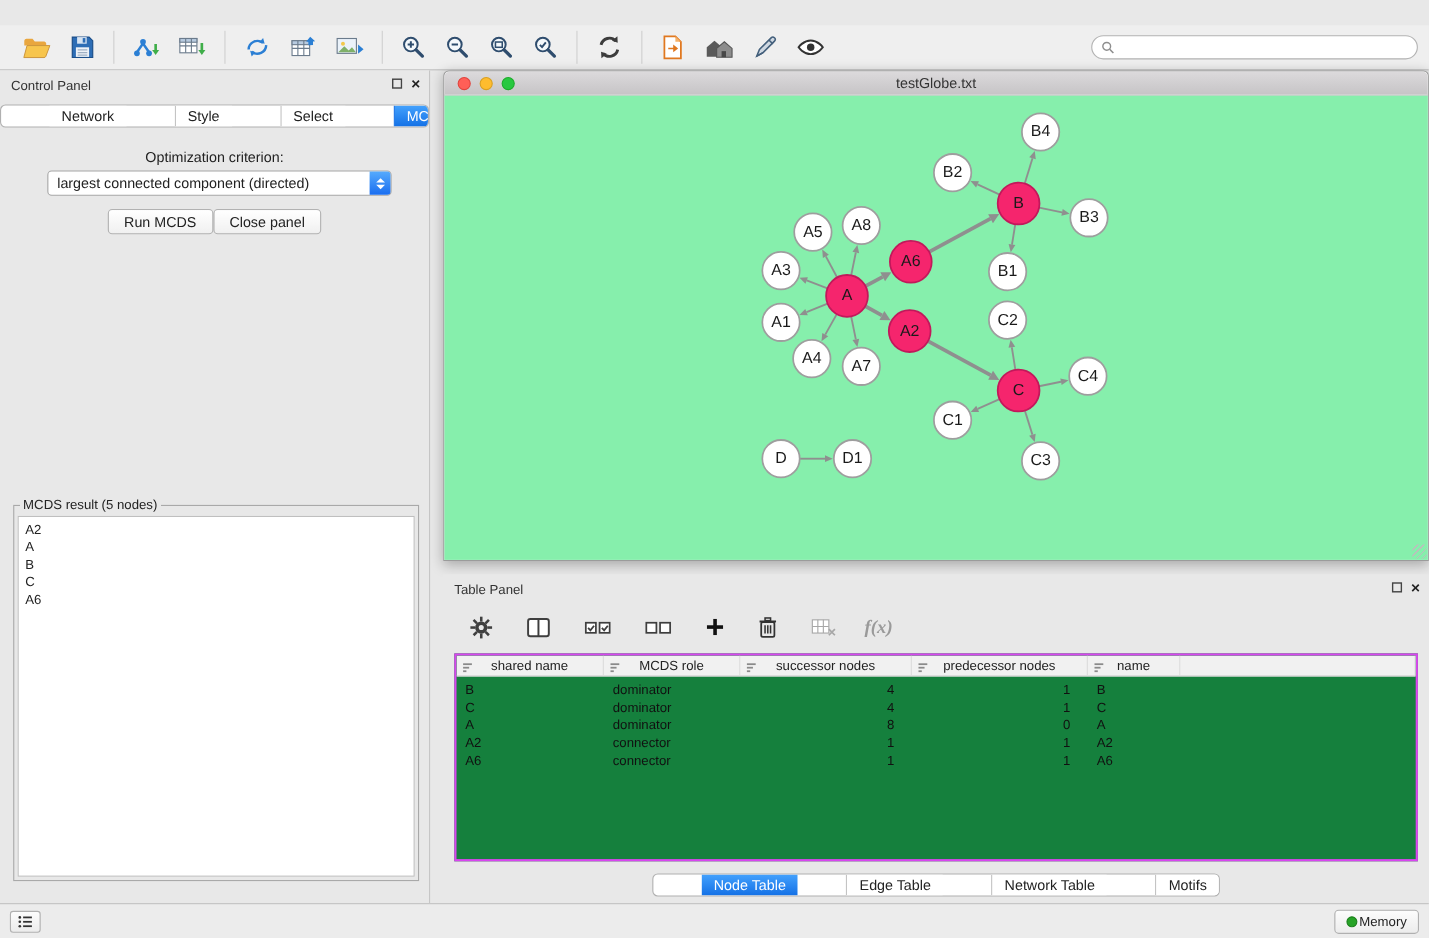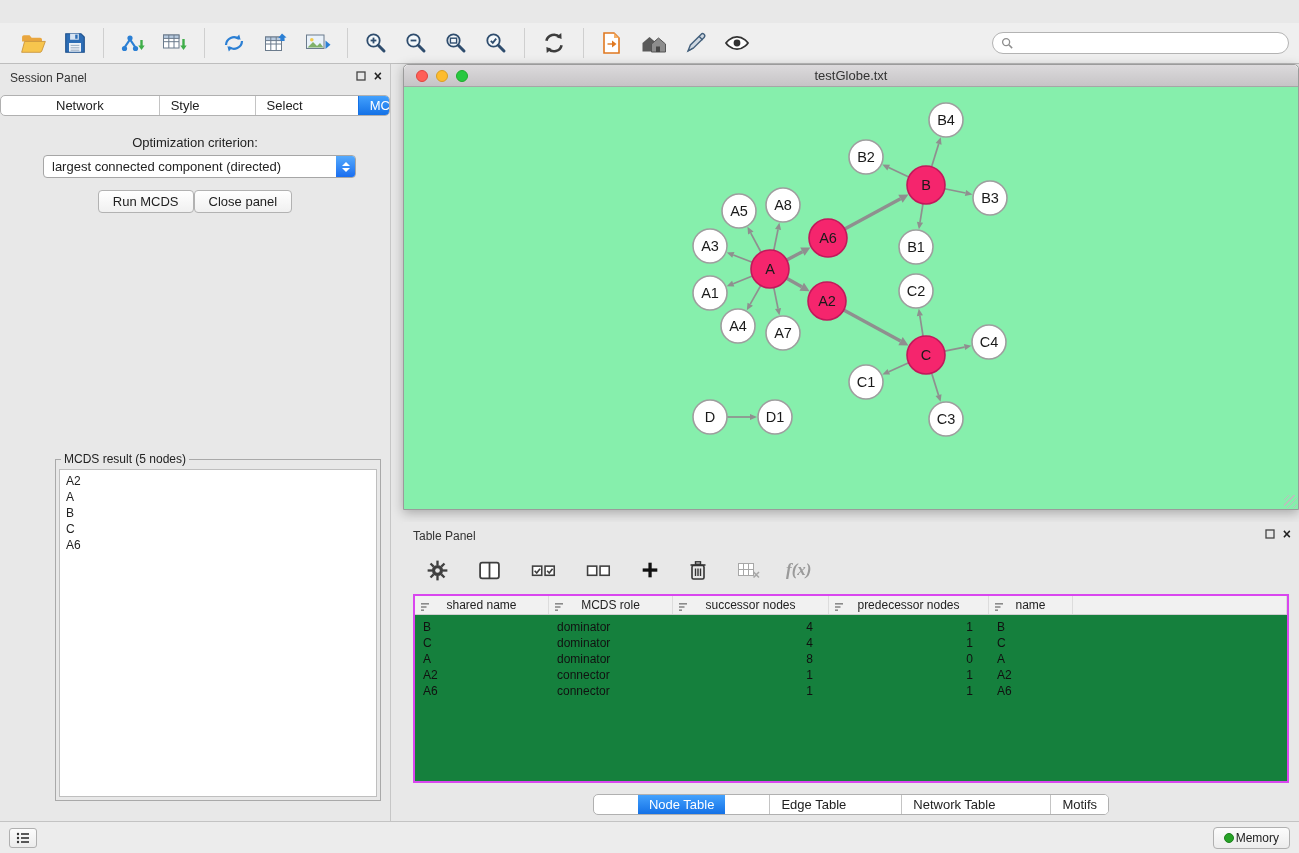--- a/index.html
+++ b/index.html
@@ -46,21 +46,21 @@
   .dropdown .dd-text { flex:1; font-size:13px; padding-left:8px; white-space:nowrap; overflow:hidden; }
   .dd-stepper { width:19px; height:100%; border-radius:0 3px 3px 0;
     background:linear-gradient(180deg,#55aafd,#1a6ef0); display:flex; flex-direction:column;
     align-items:center; justify-content:center; gap:2px; }
   .dd-stepper .up { width:0; height:0; border-left:4px solid transparent; border-right:4px solid transparent; border-bottom:4px solid #fff; }
   .dd-stepper .down { width:0; height:0; border-left:4px solid transparent; border-right:4px solid transparent; border-top:4px solid #fff; }
   .btn-row { position:absolute; top:126px; left:0; right:0; display:flex; justify-content:center; }
   .push-btn { font-size:13px; padding:3px 14px; border:1px solid #b2b2b2; border-radius:4px;
     background:linear-gradient(180deg,#ffffff,#f0f0f0); color:#222; }
   .cp-fieldset { position:absolute; left:12px; right:9px; top:388px; bottom:20px;
-    border:1px solid #a9a9a9; padding:3px;margin-left:43px; }
+    border:1px solid #a9a9a9; padding:3px; }
   .cp-fieldset legend { font-size:12px; padding:0 3px; margin-left:2px; color:#222; }
   .result-list { width:100%; height:100%; background:#fff; border:1px solid #bfbfbf;
     padding:3px 6px; font-size:12px; line-height:16px; overflow:auto; }
 
   
   .net-window { position:absolute; left:403px; top:64px; width:896px; height:446px;
     border:1px solid #9b9b9b; border-radius:5px 5px 0 0; box-shadow:0 3px 12px rgba(0,0,0,.28); background:#fff; }
   .inner-titlebar { position:relative; height:22px; background:linear-gradient(180deg,#dcdadc,#c6c4c6);
     border-bottom:1px solid #a6a6a6; border-radius:5px 5px 0 0; display:flex; align-items:center; justify-content:center; }
   .inner-titlebar .title { font-size:13px; color:#333; }
@@ -242,21 +242,21 @@
       <svg viewBox="0 0 14 14" width="13" height="13">
           <circle cx="5.5" cy="5.5" r="3.8" fill="none" stroke="#8e8e8e" stroke-width="1.4"></circle>
           <line x1="8.4" y1="8.4" x2="12" y2="12" stroke="#8e8e8e" stroke-width="1.6"></line>
         </svg>
       <input type="text" placeholder="" style="">
     </div>
   </div>
 
   <div class="control-panel">
     <div class="panel-head">
-      <span class="panel-title">Session Panel</span>
+      <span class="panel-title">Control Panel</span>
       <span class="panel-icons">
         <button class="float-btn">
             <svg width="10" height="10">
               <rect x="1" y="1" width="8" height="8" fill="none" stroke="#444" stroke-width="1.3"></rect>
             </svg>
           </button>
         <button class="close-btn">×</button>
       </span>
     </div>
     <div class="cp-tabs segmented-wrap">

